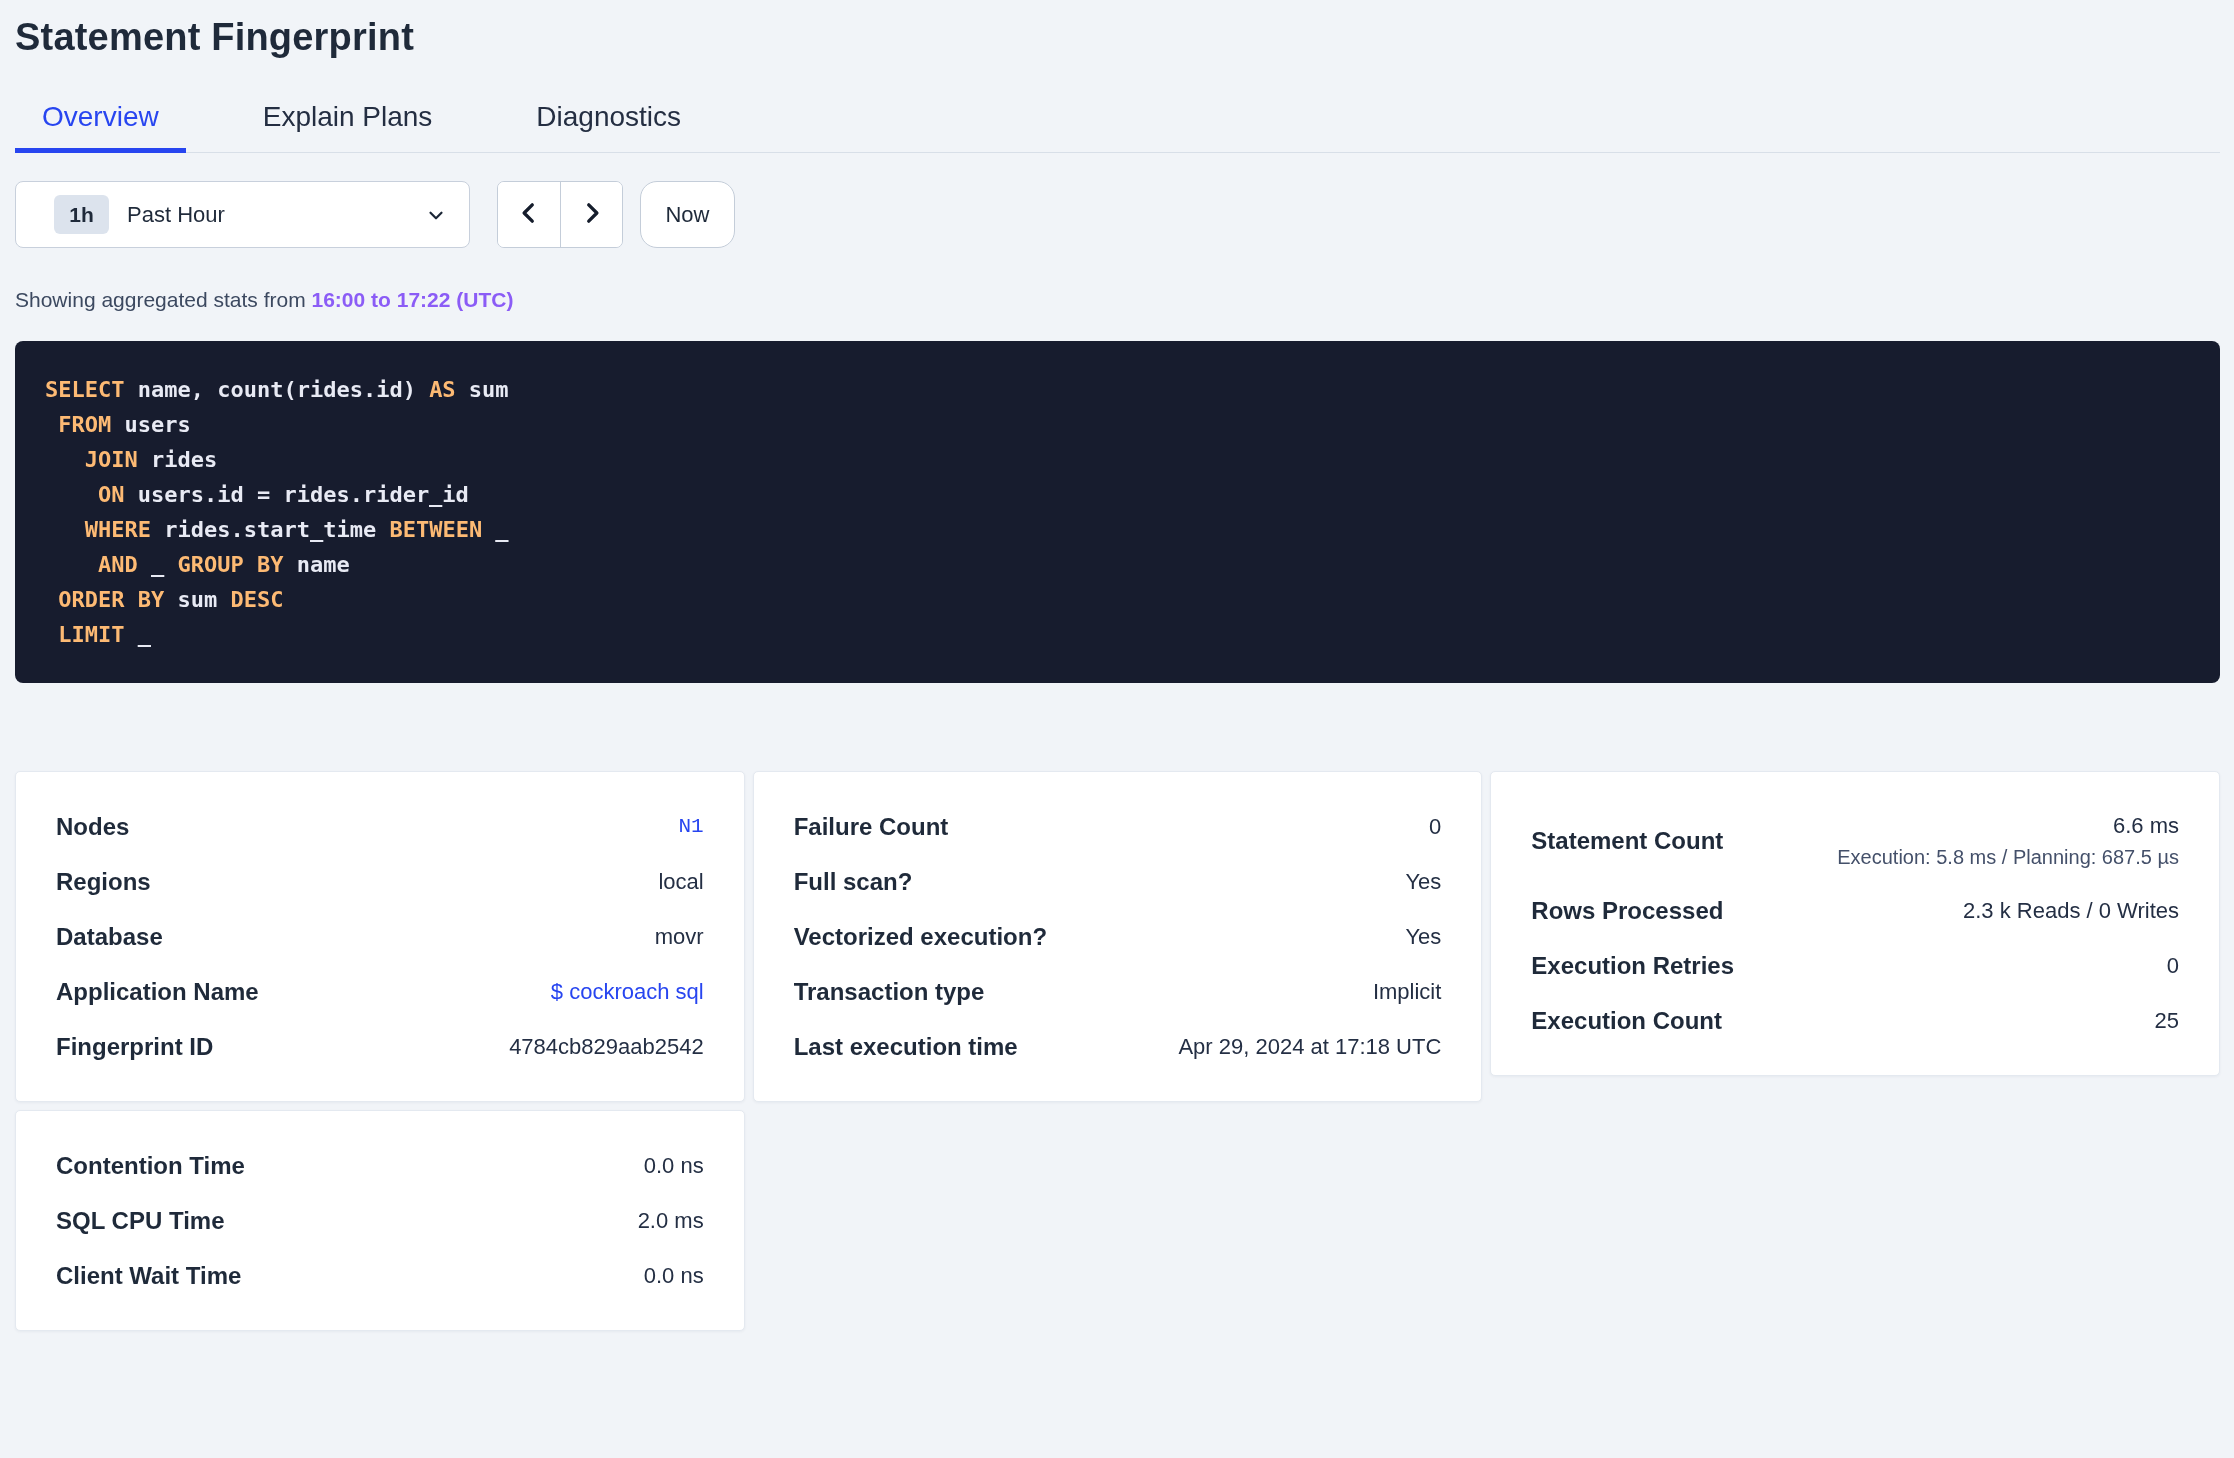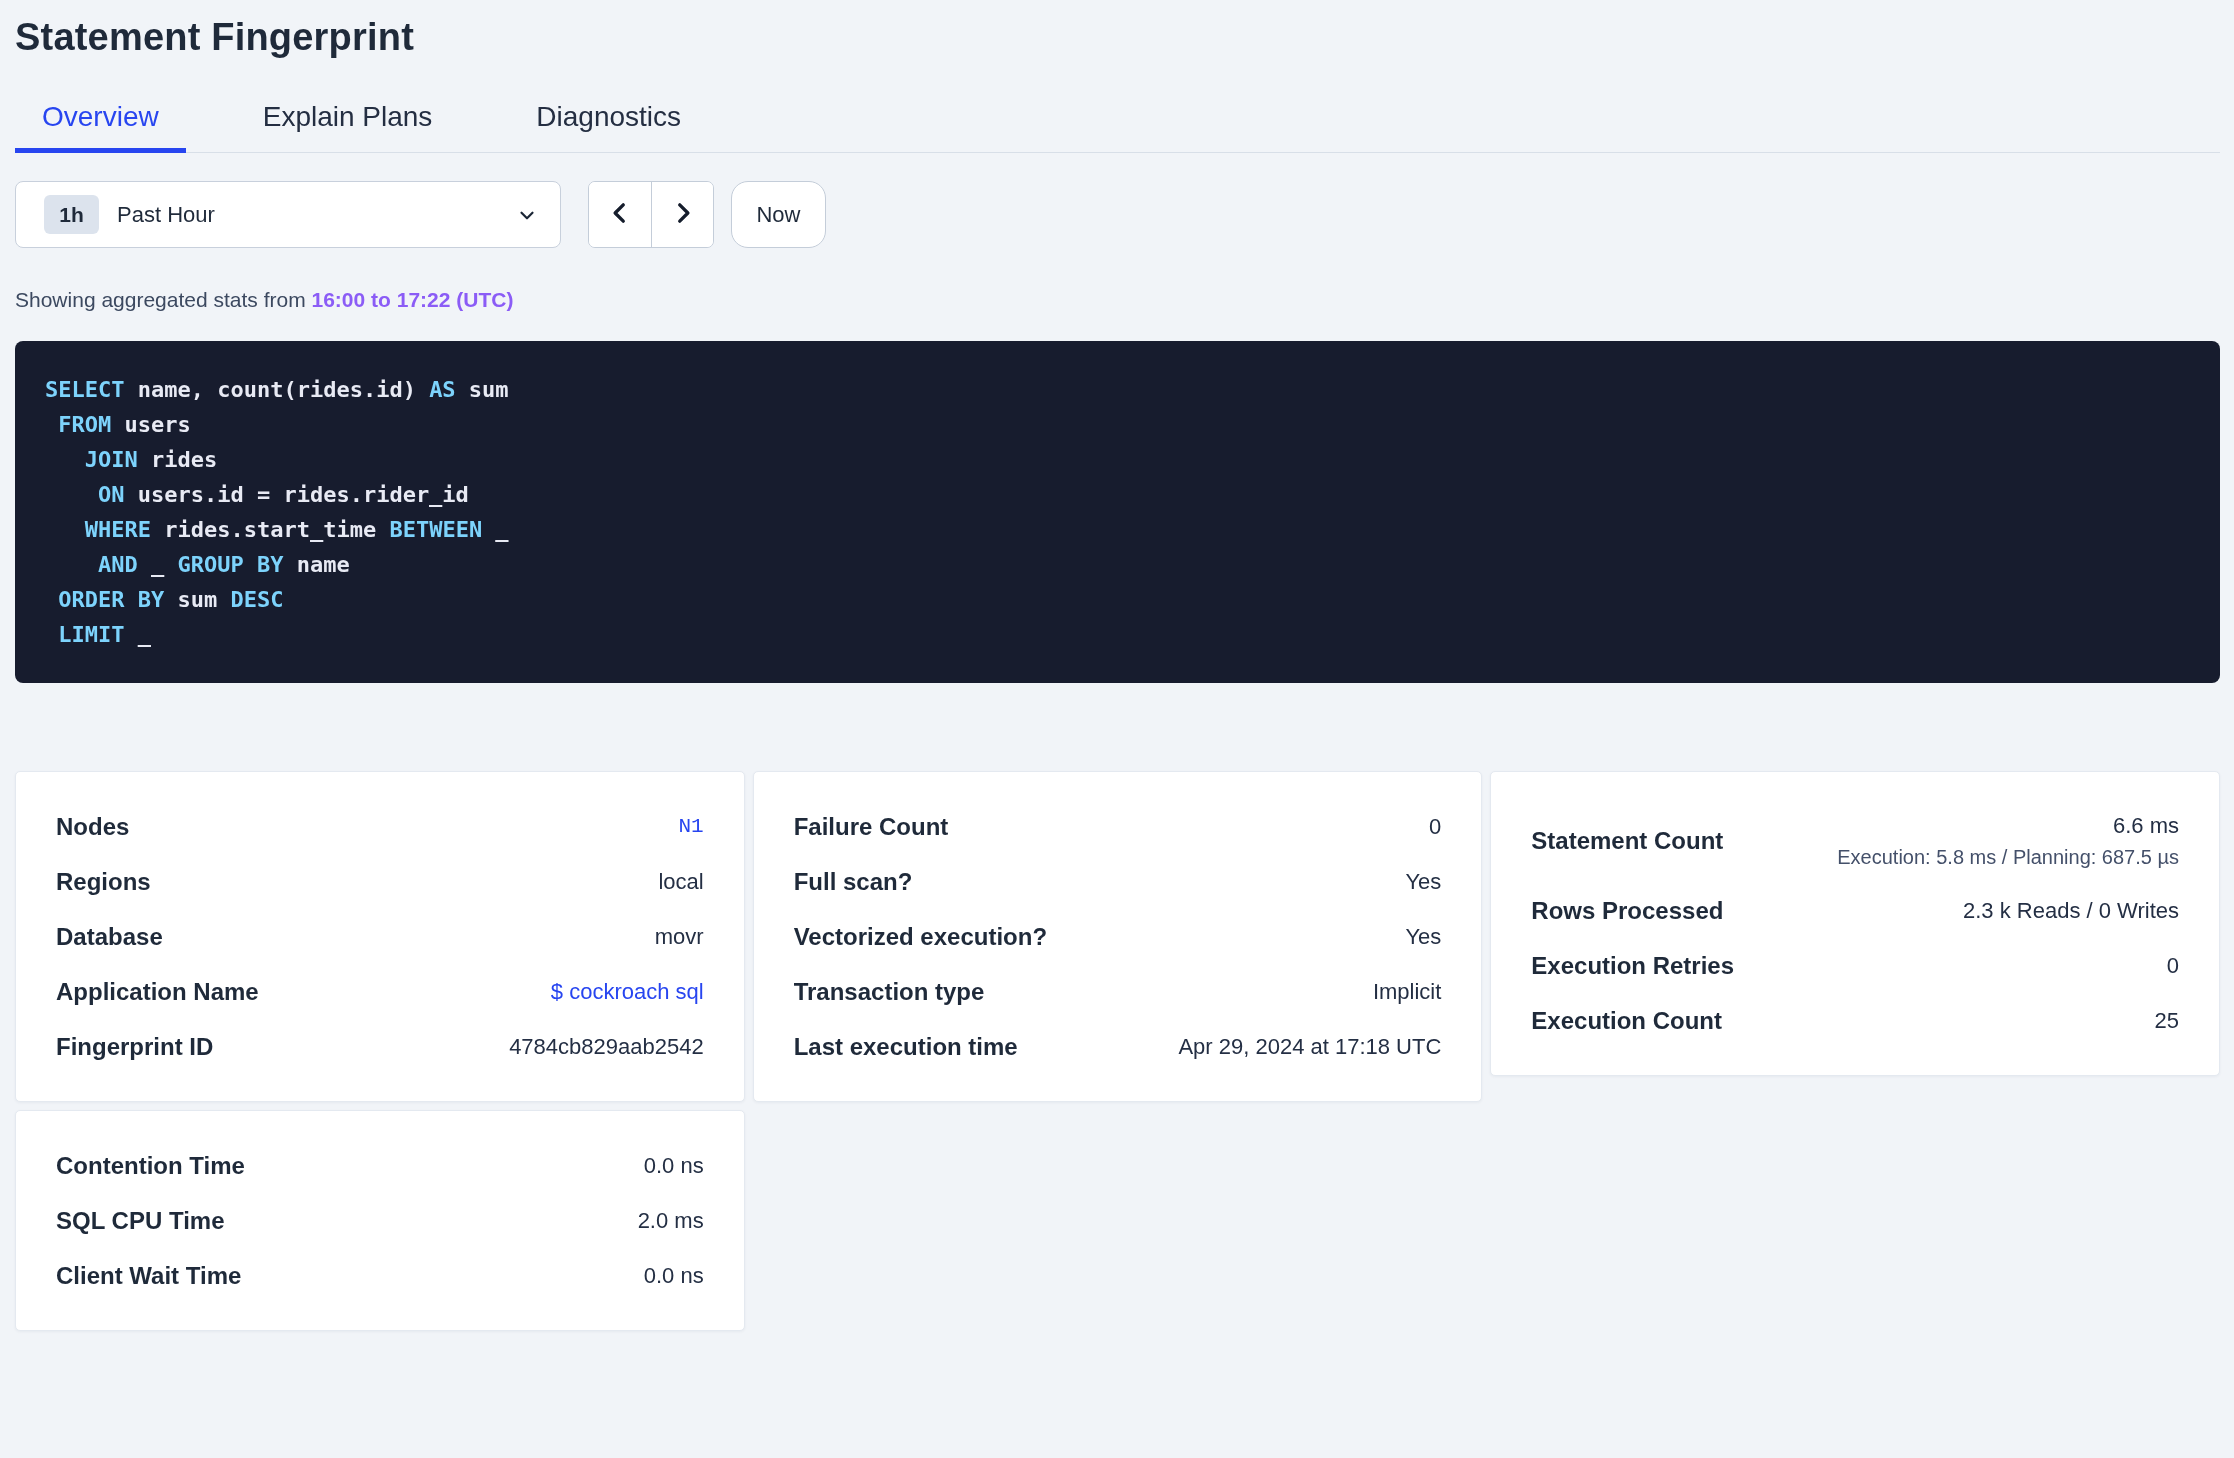--- a/index.html
+++ b/index.html
@@ -34,26 +34,26 @@
     border-bottom:5px solid transparent;
     margin-bottom:-1px;
     cursor:pointer;
     white-space:nowrap;
   }
   .tab.active { color:#2745f0; border-bottom-color:#2745f0; }
 
   
   .controls { display:flex; align-items:stretch; margin-top:28px; height:67px; }
   .range-select {
-    width:546px;
+    width:455px;
     background:#fff;
     border:1px solid #c8d0dc;
     border-radius:8px;
     display:flex; align-items:center;
-    padding:0 22px 0 28px;
+    padding:0 22px 0 38px;
     cursor:pointer;
     font-family:inherit;
   }
   .range-badge {
     background:#dce3ed;
     border-radius:6px;
     width:55px; height:39px;
     display:flex; align-items:center; justify-content:center;
     font-size:21px; font-weight:700; color:#1f2a3a;
   }
@@ -99,21 +99,21 @@
     padding:31px 30px;
   }
   .sql-box pre {
     font-family:"DejaVu Sans Mono", monospace;
     font-size:22px;
     font-weight:700;
     line-height:35px;
     color:#e8eaf4;
     white-space:pre;
   }
-  .sql-box .kw { color:#7dd3fc; }
+  .sql-box .kw { color:#fdba74; }
   .sql-box .tok { color:#e8eaf4; }
 
   
   .cards-grid {
     margin-top:88px;
     display:grid;
     grid-template-columns:1fr 1fr 1fr;
     column-gap:40px;
     row-gap:41px;
     align-items:start;

